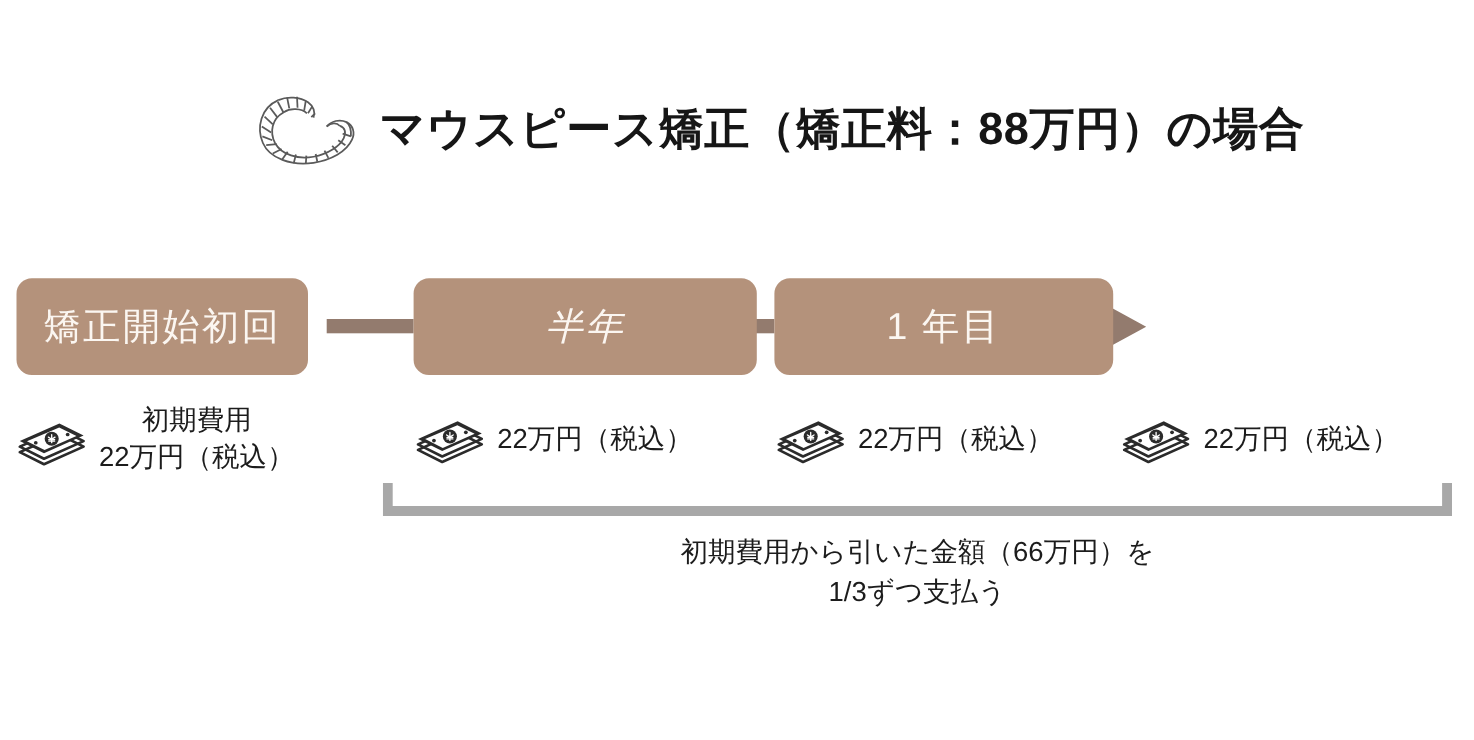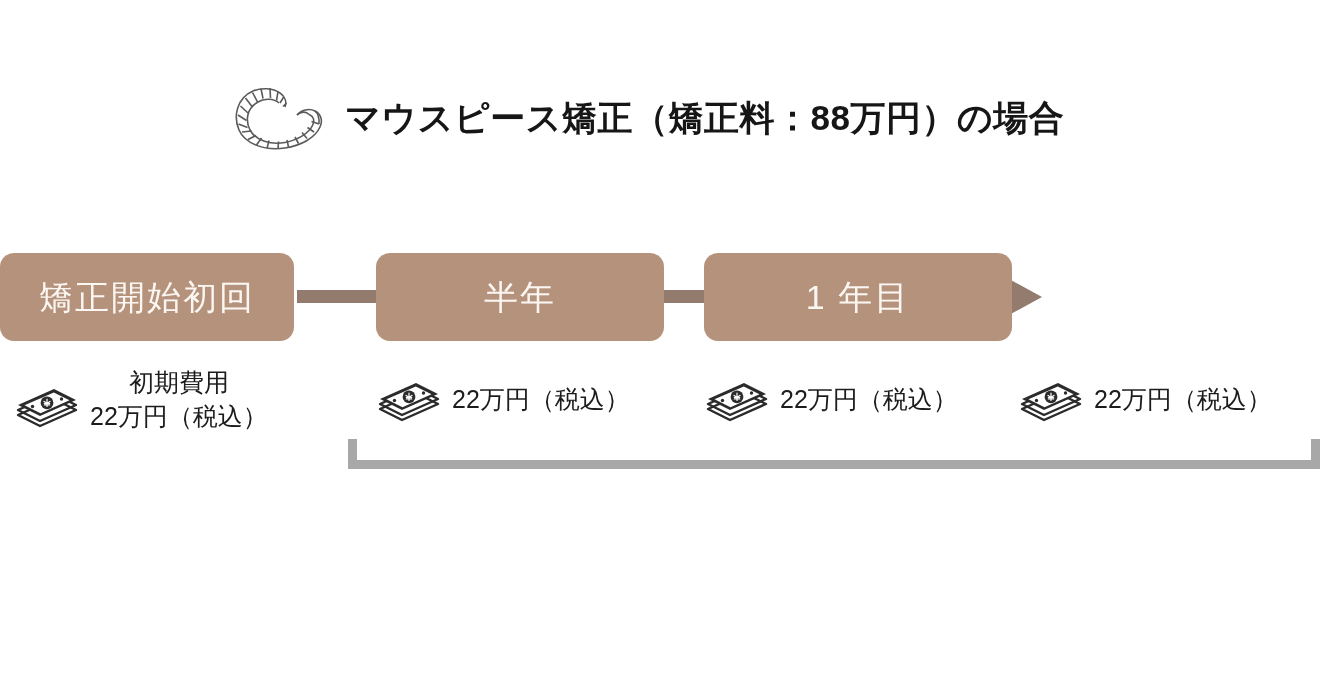--- a/index.html
+++ b/index.html
@@ -31,21 +31,21 @@
   }
 
   .aligner-icon {
     width: 104px;
     height: 72px;
     display: block;
     flex: none;
   }
 
   .title-text {
-    font-size: 35px;
+    font-size: 41px;
     font-weight: 700;
     color: #161616;
     letter-spacing: 0.5px;
     line-height: 1.1;
     white-space: nowrap;
   }
 
   
   .timeline {
     position: absolute;
@@ -114,21 +114,21 @@
 
   .money-text {
     font-size: 25px;
     color: #1c1c1c;
     line-height: 1.35;
     white-space: nowrap;
   }
 
   .money-text .line { display: block; }
 
-  .money-item.stacked { align-items: center; }
+  .money-item.stacked { align-items: flex-start; }
   .money-item.stacked .money-icon { margin-top: 12px; }
   .money-item.stacked .money-text { text-align: center; }
 
   
   .bracket {
     position: absolute;
     left: 348px;
     top: 439px;
     width: 972px;
     height: 30px;
@@ -200,25 +200,25 @@
 
     <div class="tl-connector" style="left:297px; width:79px;"></div>
     <div class="tl-connector" style="left:664px; width:40px;"></div>
 
     <span class="tl-arrow" style="left:976px;">
       <svg viewBox="0 0 66 36" width="66" height="36" xmlns="http://www.w3.org/2000/svg">
         <path d="M0 11.5 H33 V0 L66 18 L33 36 V24.5 H0 Z" fill="#937b6e"></path>
       </svg>
     </span>
 
-    <div class="tl-box" style="left:0; width:294px;">
+    <div class="tl-box" style="left:15px; width:265px;">
       <span class="tl-box-label">矯正開始初回</span>
     </div>
 
-    <div class="tl-box" style="left:376px; width:288px;">
+    <div class="tl-box" style="left:376px; width:312px;font-style:italic;">
       <span class="tl-box-label">半年</span>
     </div>
 
     <div class="tl-box" style="left:704px; width:308px;">
       <span class="tl-box-label">1 年目</span>
     </div>
 
   </div>
 
   <div class="money-row">
@@ -304,14 +304,18 @@
       </span>
     </div>
   </div>
 
   <span class="bracket">
     <svg viewBox="0 0 972 30" width="972" height="30" preserveAspectRatio="none" xmlns="http://www.w3.org/2000/svg">
       <path d="M0 0 H9 V21 H963 V0 H972 V30 H0 Z" fill="#a8a8a8"></path>
     </svg>
   </span>
 
+  <div class="caption">
+    <span class="line">初期費用から引いた金額（66万円）を</span>
+    <span class="line">1/3ずつ支払う</span>
+  </div>
 
 </div>
 
 </body></html>

